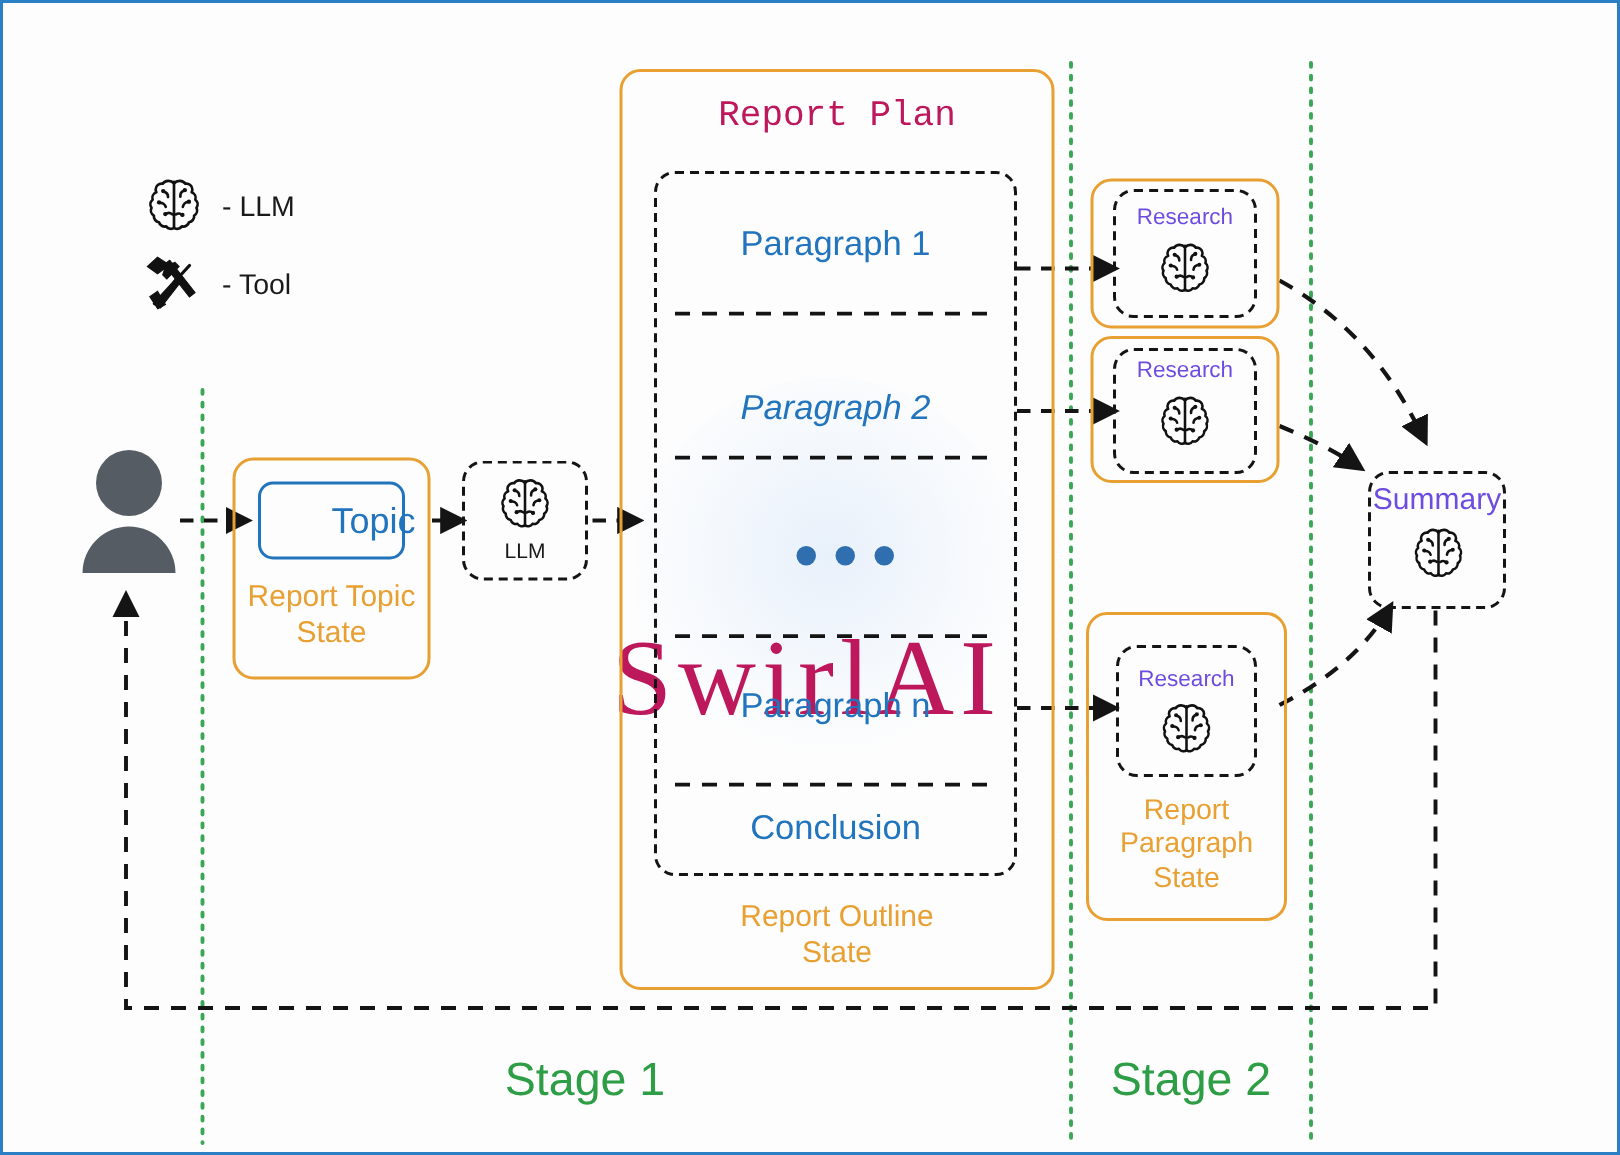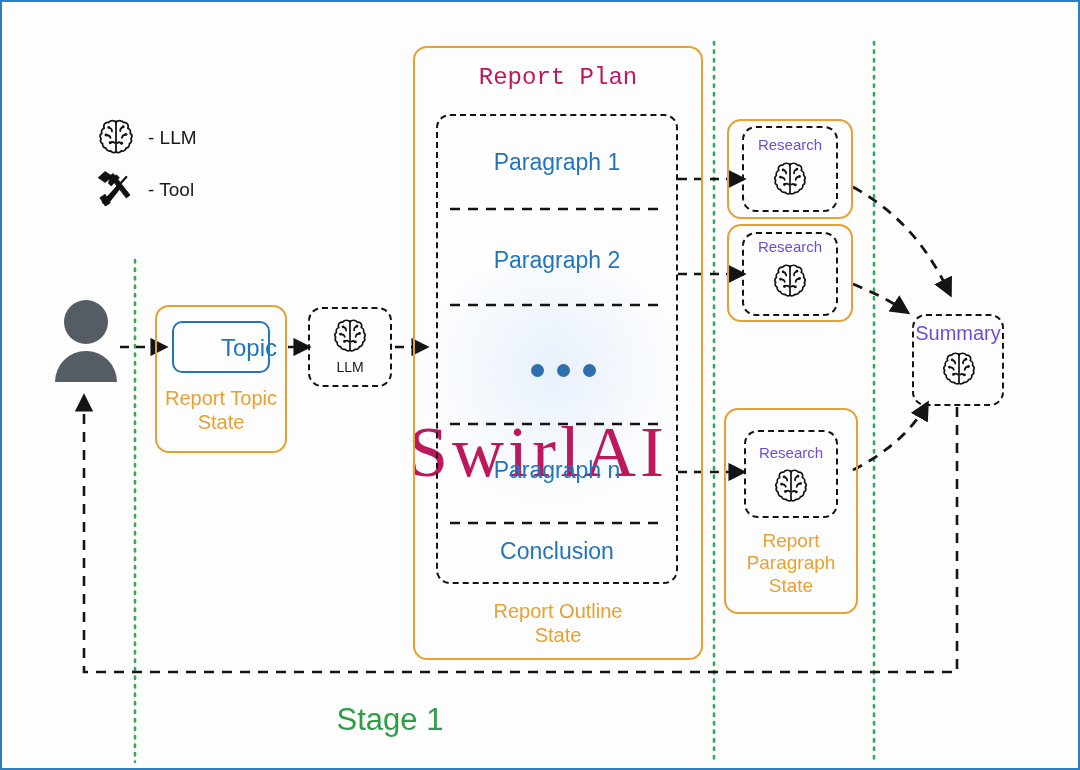--- a/index.html
+++ b/index.html
@@ -250,21 +250,21 @@
   <svg class="layer" viewBox="0 0 1080 770">
     <g stroke="#141414" stroke-width="2.5" stroke-dasharray="10 8">
       <line x1="448" y1="207" x2="664" y2="207"></line>
       <line x1="448" y1="303" x2="664" y2="303"></line>
       <line x1="448" y1="422" x2="664" y2="422"></line>
       <line x1="448" y1="521" x2="664" y2="521"></line>
     </g>
   </svg>
 
   <div class="lbl lbl-blue" style="left:434px; top:147px; width:242px; font-size:23px;">Paragraph 1</div>
-  <div class="lbl lbl-blue" style="left:434px; top:245px; width:242px; font-size:23px;">Paragraph 2</div>
+  <div class="lbl lbl-blue" style="left:434px; top:256px; width:242px; font-size:23px;font-style:italic;">Paragraph 2</div>
 
   <div class="dots" style="left:529px; top:362px;">
     <i></i>
       <i></i>
       <i></i>
   </div>
 
   <div class="lbl lbl-blue" style="left:434px; top:455px; width:242px; font-size:23px;">Paragraph n</div>
   <div class="lbl lbl-blue" style="left:434px; top:536px; width:242px; font-size:23px;">Conclusion</div>
 
@@ -375,14 +375,15 @@
         <circle cx="17.5" cy="30.5" r="2.1"></circle>
         <circle cx="23.5" cy="41.8" r="2.1"></circle>
         <circle cx="42.5" cy="18.6" r="2.1"></circle>
         <circle cx="46.5" cy="29.7" r="2.1"></circle>
         <circle cx="40.2" cy="42.6" r="2.1"></circle>
       </g>
     </svg>
   </div>
 
   <div class="lbl lbl-green" style="left:268px; top:700px; width:240px; font-size:31px;">Stage 1</div>
+  <div class="lbl lbl-green" style="left:712px; top:700px; width:160px; font-size:31px;">Stage 2</div>
 
 </div>
 
 </body></html>

